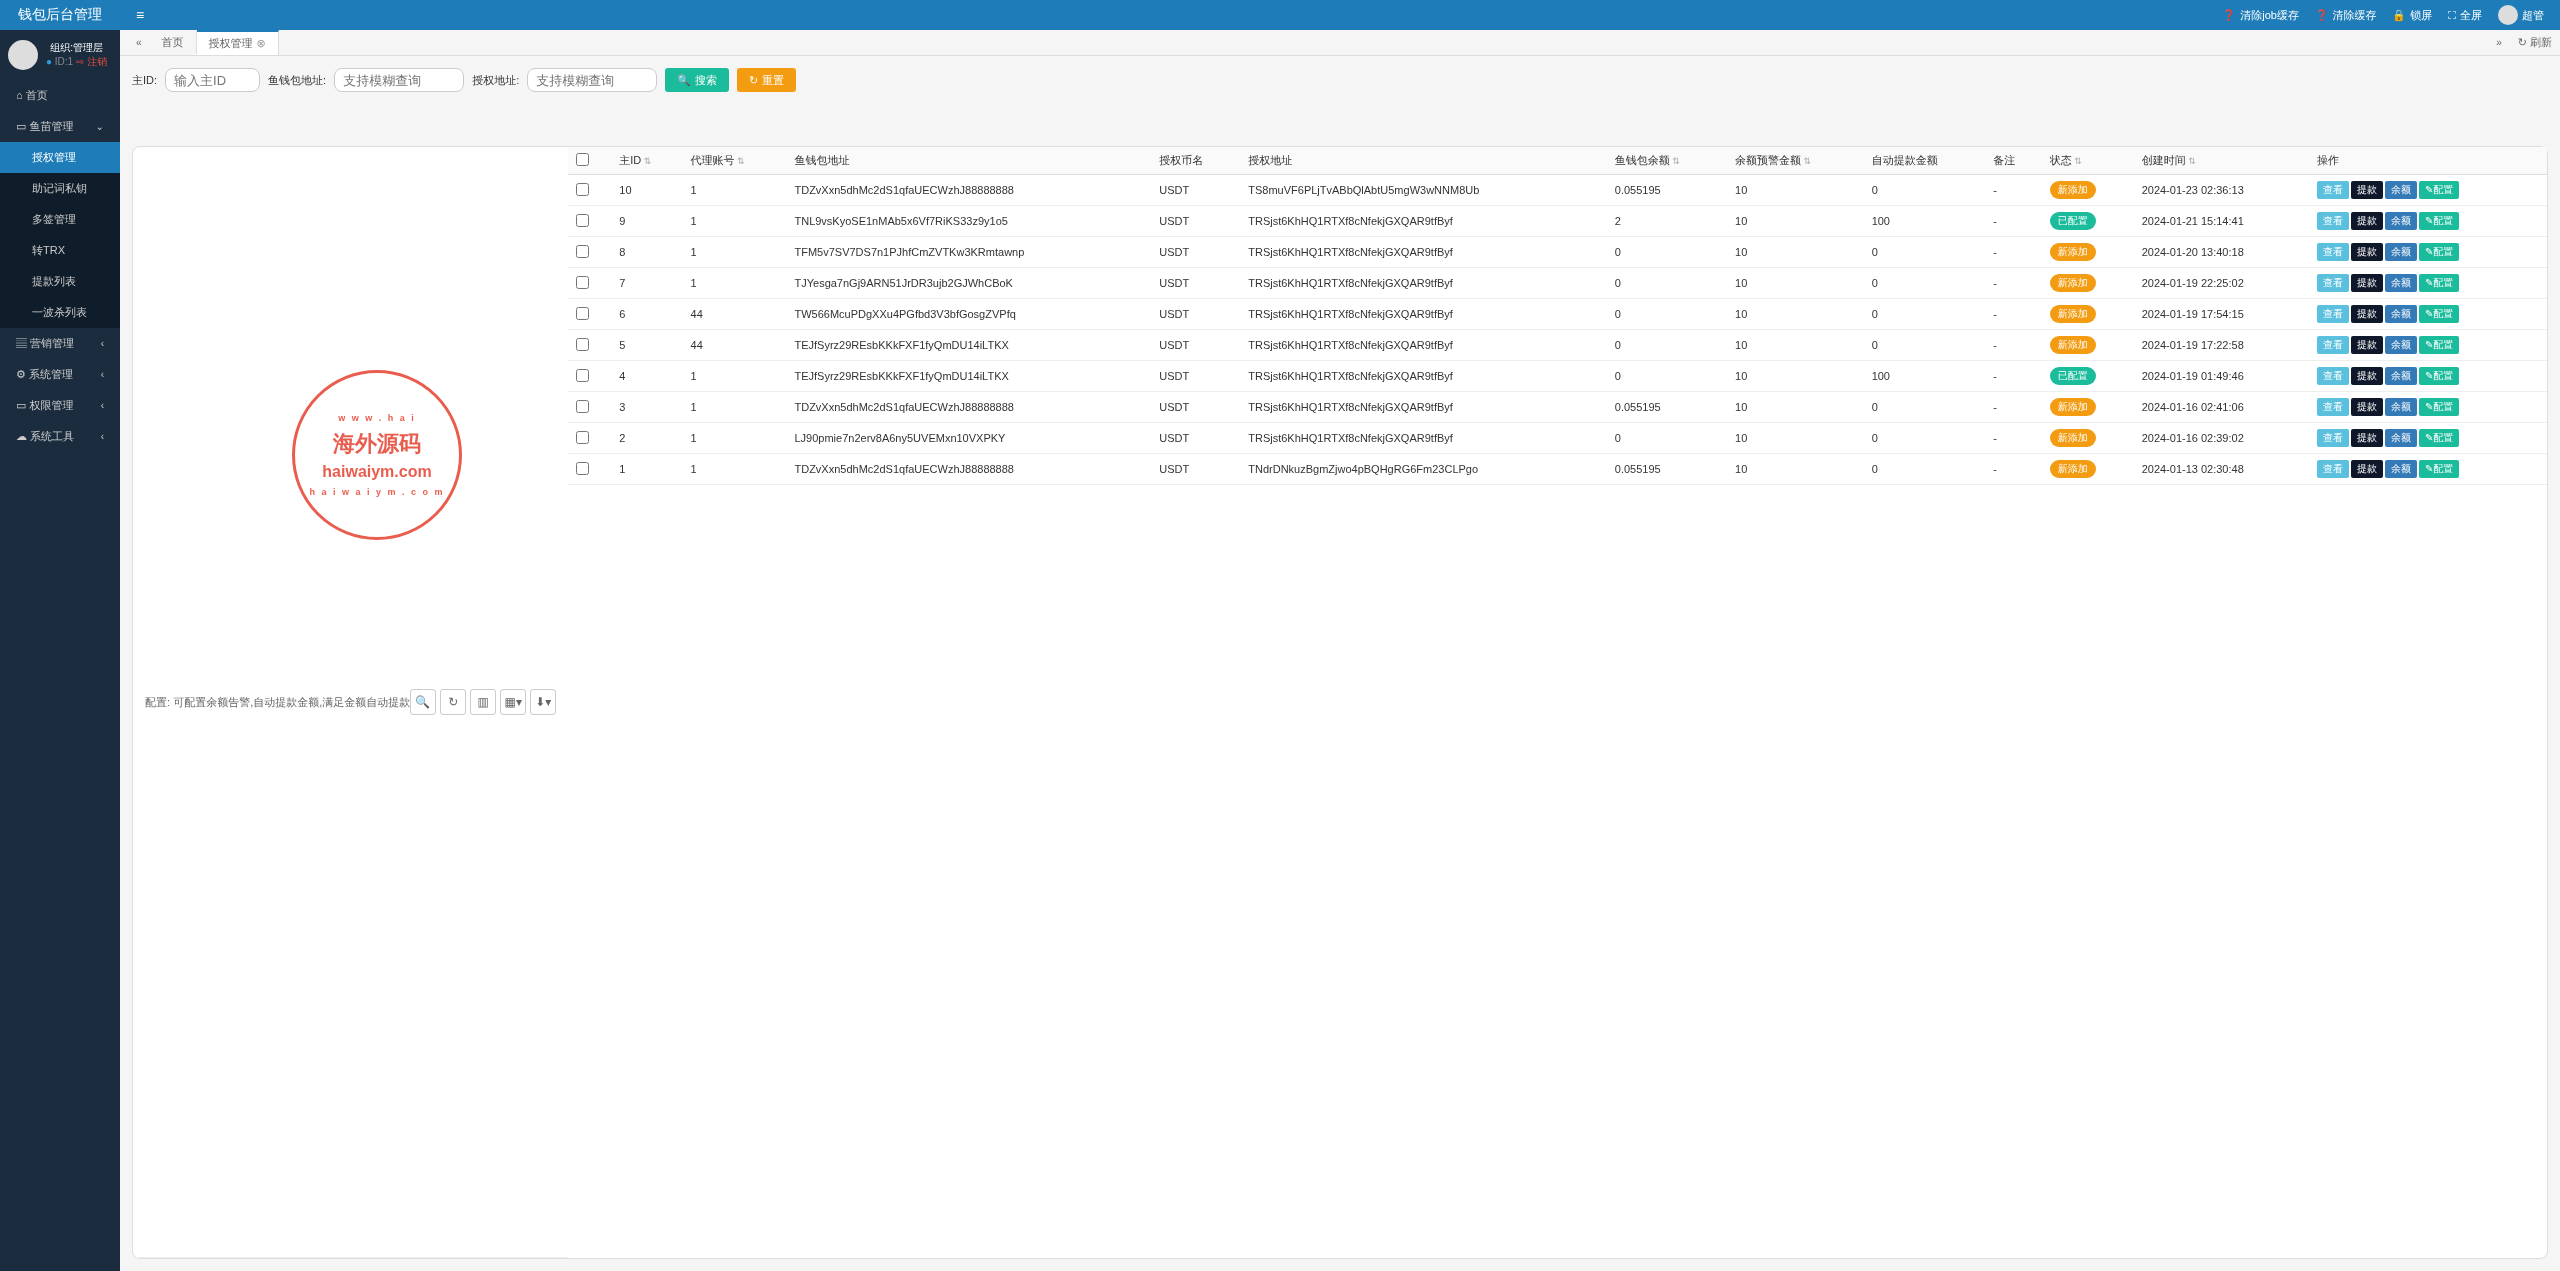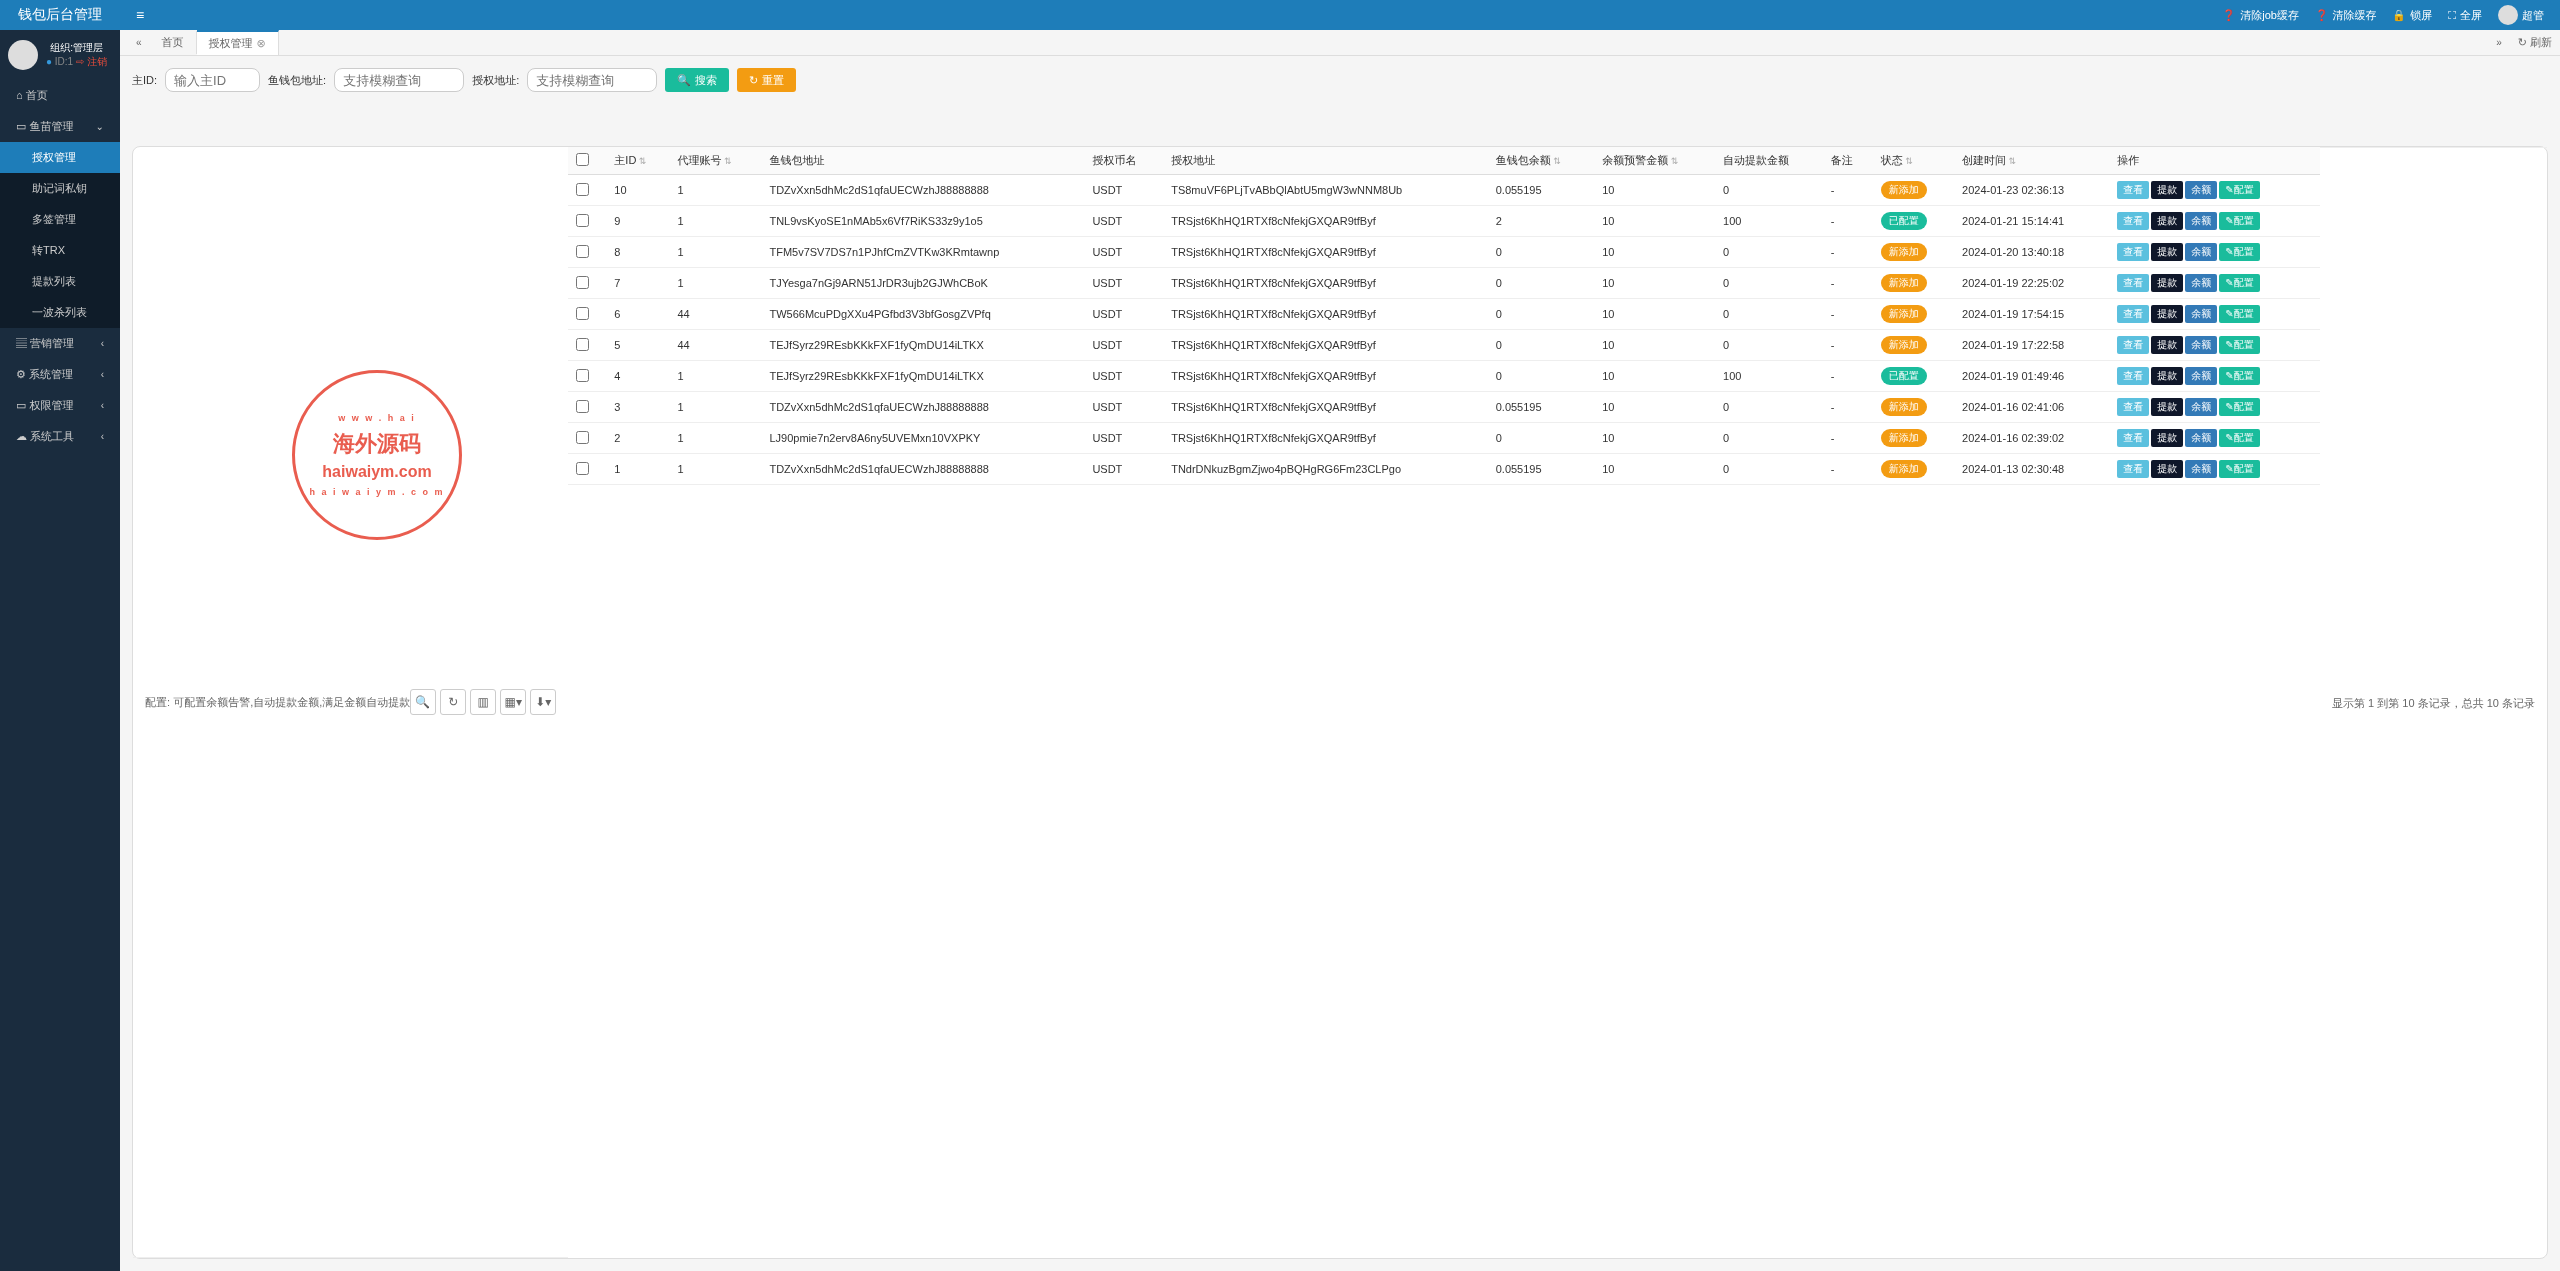--- a/index.html
+++ b/index.html
@@ -354,23 +354,20 @@
                   <td>0</td>
                   <td>-</td>
                   <td><span class="badge badge-orange">新添加</span></td>
                   <td>2024-01-13 02:30:48</td>
                   <td><span class="row-btn rb-info">查看</span><span class="row-btn rb-warn">提款</span><span class="row-btn rb-primary">余额</span><span class="row-btn rb-teal">✎配置</span></td>
                 </tr>
               </tbody>
           </table>
         </div>
 
-        <div class="panel-footer">
-          <span>显示第 1 到第 10 条记录，总共 10 条记录</span>
-        </div>
       </div>
     </div>
 
   </div>
 </div>
 
 <div class="watermark">
   <div class="watermark-circle">
     <div class="wm-arc-top">w w w . h a i</div>
     <div class="wm-text1">海外源码</div>

